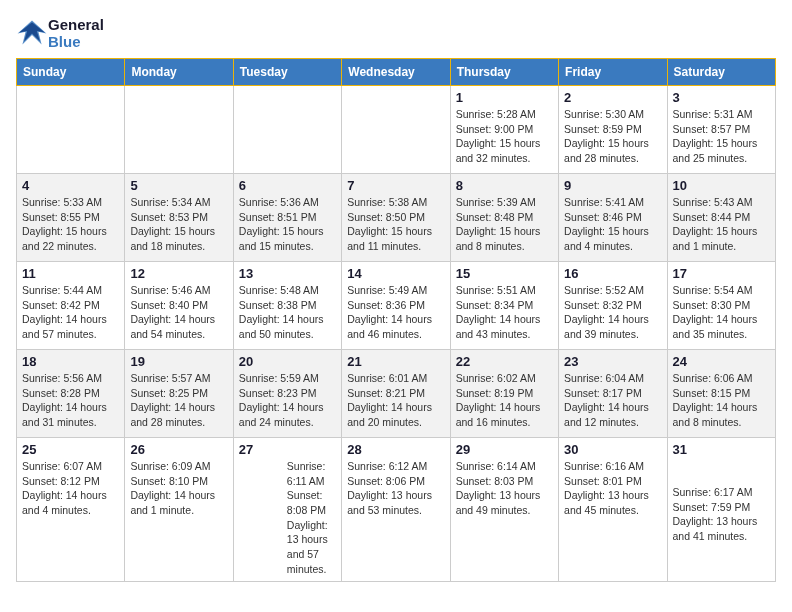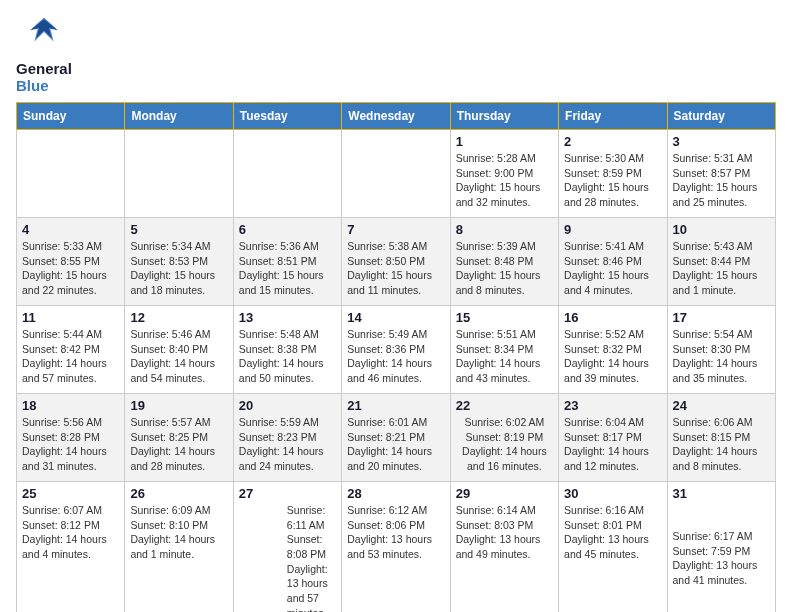--- a/index.html
+++ b/index.html
@@ -12,22 +12,21 @@
     }
     .header-area {
       display: flex;
       align-items: flex-start;
       justify-content: space-between;
       margin-bottom: 8px;
     }
     .logo {
       display: flex;
       align-items: center;
-      gap: 16px;
-      flex-direction: column;
+      gap: 0;
     }
     .logo-bird {
       width: 32px;
       height: 28px;
     }
     .title-area {
       text-align: right;
     }
     .main-title {
       font-size: 36px;
@@ -267,21 +266,21 @@
         </td>
         <td>
           <span class="day-number">21</span>
           <div class="day-info" style="white-space: pre-line;">Sunrise: 6:01 AM
 Sunset: 8:21 PM
 Daylight: 14 hours
 and 20 minutes.</div>
         </td>
         <td>
           <span class="day-number">22</span>
-          <div class="day-info" style="white-space: pre-line; text-align: center;">Sunrise: 6:02 AM
+          <div class="day-info" style="white-space: pre-line;">Sunrise: 6:02 AM
 Sunset: 8:19 PM
 Daylight: 14 hours
 and 16 minutes.</div>
         </td>
         <td>
           <span class="day-number">23</span>
           <div class="day-info" style="white-space: pre-line;">Sunrise: 6:04 AM
 Sunset: 8:17 PM
 Daylight: 14 hours
 and 12 minutes.</div>

